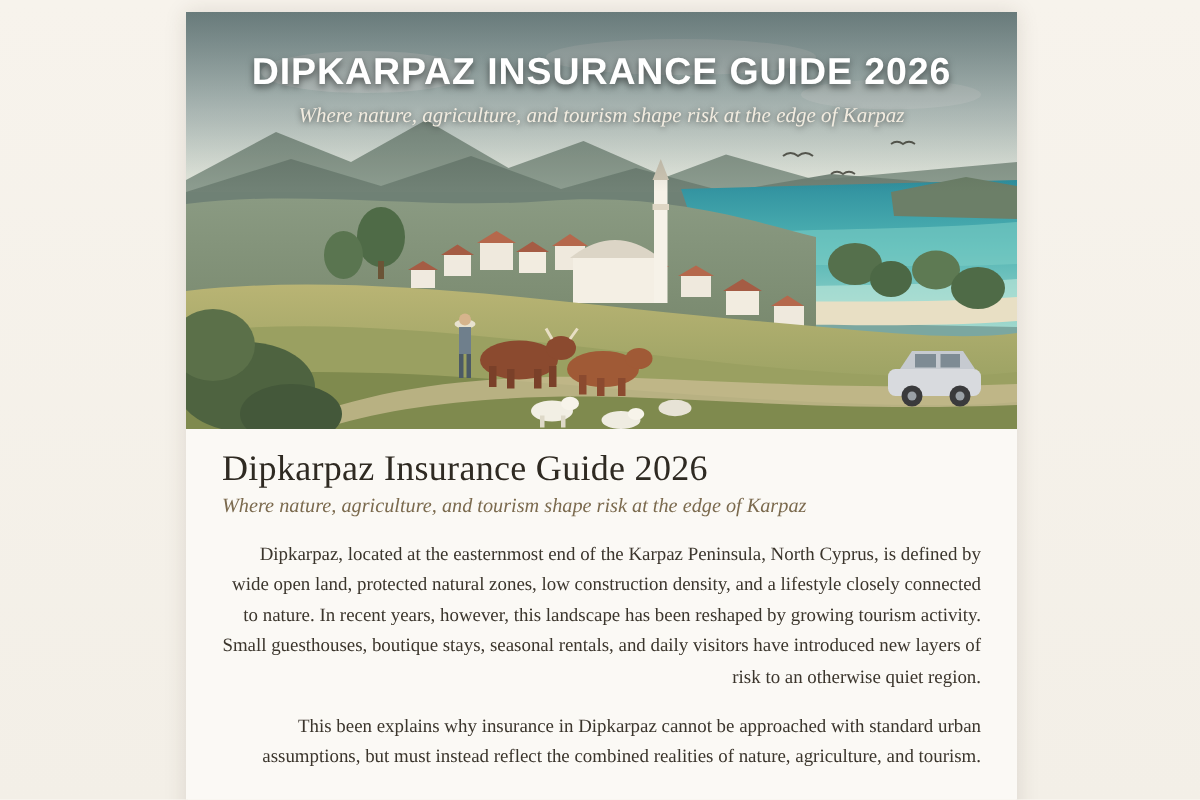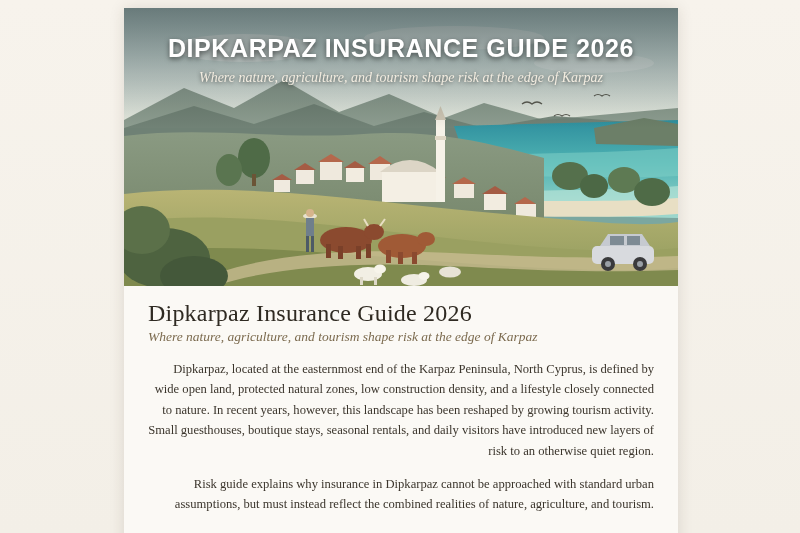--- a/index.html
+++ b/index.html
@@ -275,21 +275,21 @@
       <div class="hero-overlay"></div>
       <div class="hero-title">DIPKARPAZ INSURANCE GUIDE 2026</div>
       <div class="hero-sub">Where nature, agriculture, and tourism shape risk at the edge of Karpaz</div>
     </div>
 
     <div class="content">
       <h1 class="doc-title">Dipkarpaz Insurance Guide 2026</h1>
       <div class="doc-sub">Where nature, agriculture, and tourism shape risk at the edge of Karpaz</div>
 
       <p class="para">Dipkarpaz, located at the easternmost end of the Karpaz Peninsula, North Cyprus, is defined by wide open land, protected natural zones, low construction density, and a lifestyle closely connected to nature. In recent years, however, this landscape has been reshaped by growing tourism activity. Small guesthouses, boutique stays, seasonal rentals, and daily visitors have introduced new layers of risk to an otherwise quiet region.</p>
-      <p class="para">Risk guide explains why insurance in Dipkarpaz cannot be approached with standard urban assumptions, but must instead reflect the combined realities of nature, agriculture, and tourism.</p>
+      <p class="para">This been explains why insurance in Dipkarpaz cannot be approached with standard urban assumptions, but must instead reflect the combined realities of nature, agriculture, and tourism.</p>
 
       <div class="toc">
         <div class="toc-item">
 
           <a class="toc-link">Why Risk Behaves Differently in Dipkarpaz</a>
         </div>
         <div class="toc-item">
 
           <a class="toc-link">Home Insurance: Living with Nature and Guests</a>
         </div>

